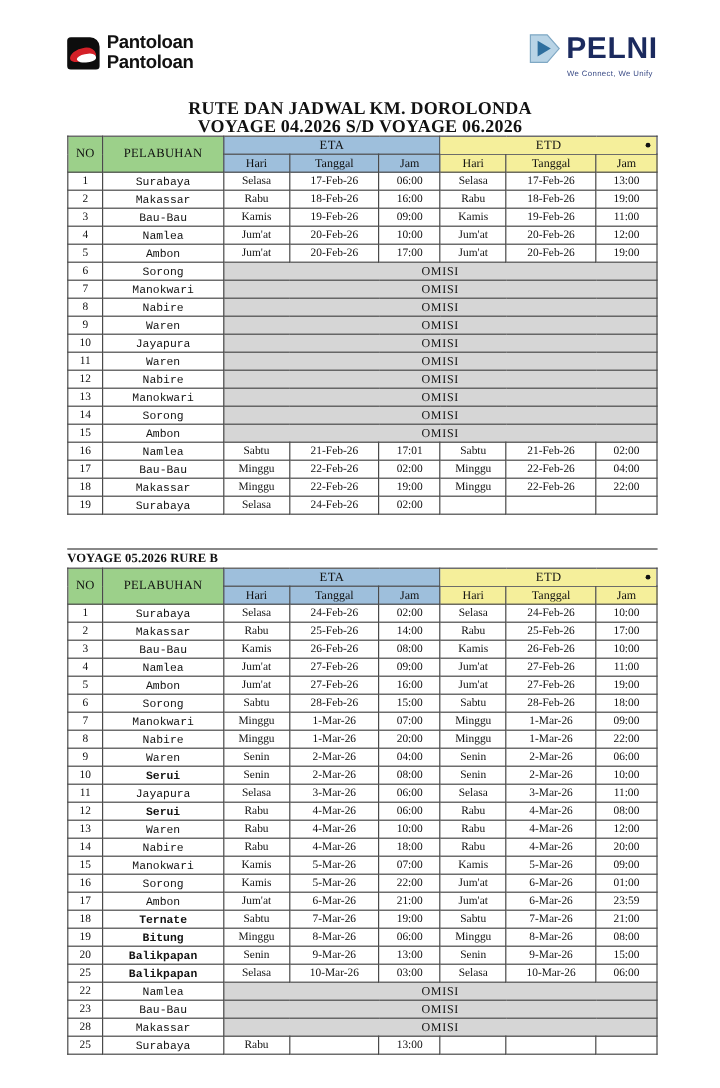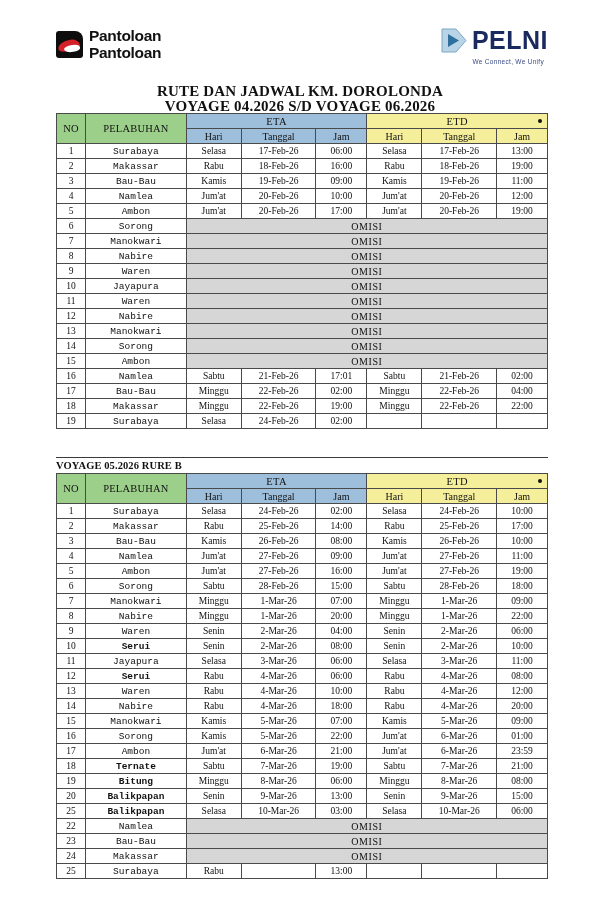--- a/index.html
+++ b/index.html
@@ -658,21 +658,21 @@
             <td class="c-no">22</td>
             <td class="c-pel">Namlea</td>
             <td class="omisi" colspan="6">OMISI</td>
           </tr>
           <tr>
             <td class="c-no">23</td>
             <td class="c-pel">Bau-Bau</td>
             <td class="omisi" colspan="6">OMISI</td>
           </tr>
           <tr>
-            <td class="c-no">24</td>
+            <td class="c-no">28</td>
             <td class="c-pel">Makassar</td>
             <td class="omisi" colspan="6">OMISI</td>
           </tr>
           <tr>
             <td class="c-no">25</td>
             <td class="c-pel">Surabaya</td>
             <td>Rabu</td>
             <td></td>
             <td>13:00</td>
             <td></td>

